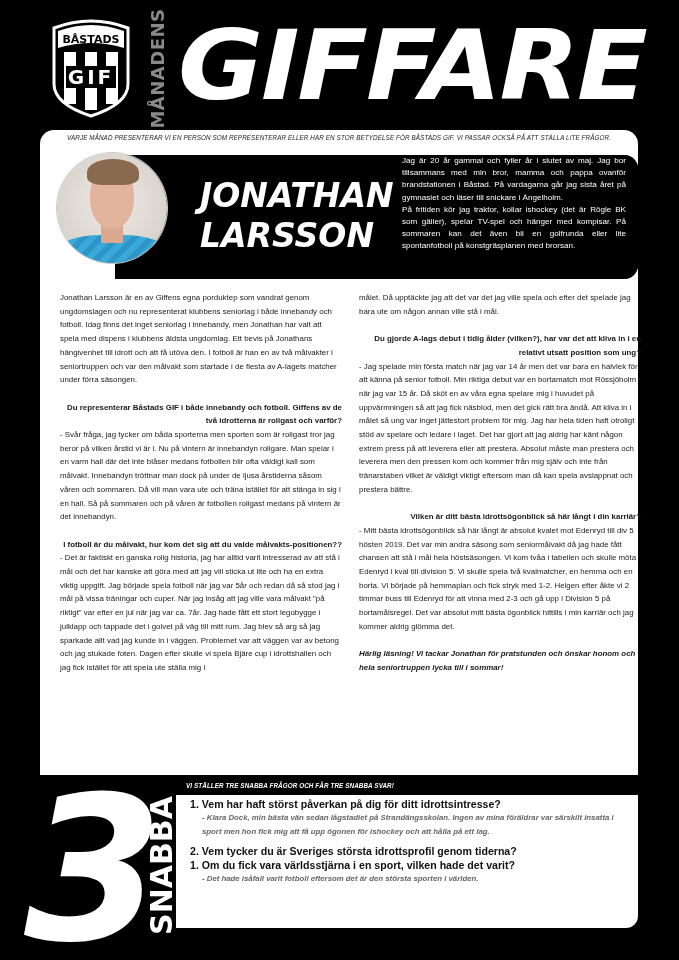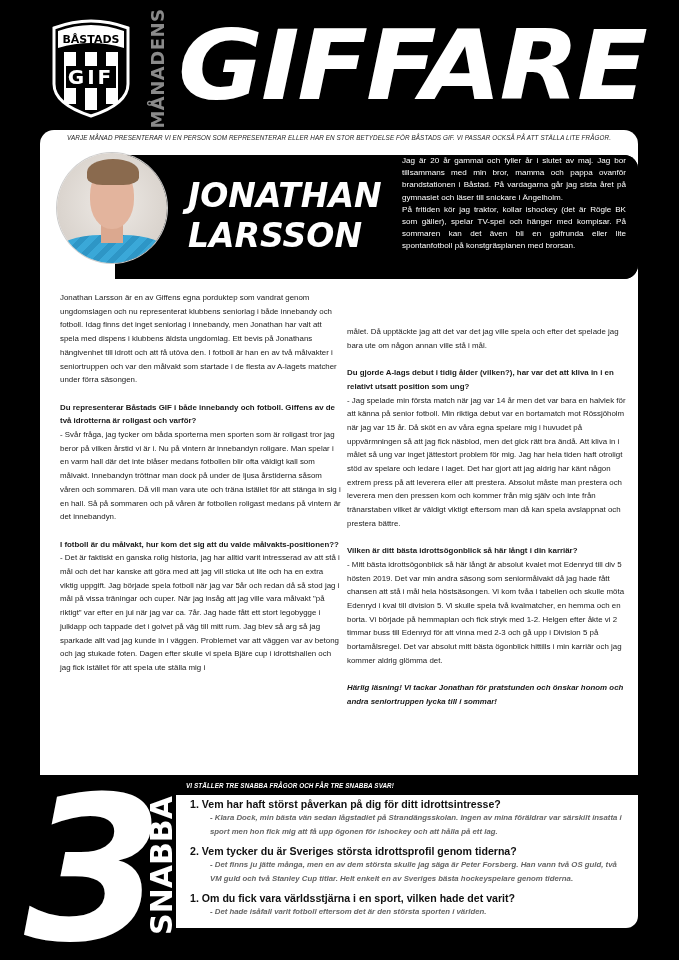--- a/index.html
+++ b/index.html
@@ -53,36 +53,36 @@
     }
     .namebar {
       position: absolute; left: 115px; top: 155px; width: 523px; height: 124px;
       background: #000; border-radius: 0 14px 14px 0; z-index: 1;
     }
     .namebar-inner {
       position: absolute; left: 172px; top: 155px; width: 466px; height: 124px; background: #000;
       border-radius: 14px; z-index: 2;
     }
     .bigname {
-      position: absolute; left: 188px; top: 176px; color: #fff; z-index: 4;
+      position: absolute; left: 200px; top: 176px; color: #fff; z-index: 4;
       font-family: "DejaVu Sans", sans-serif; font-weight: bold; font-style: italic;
       font-size: 33px; line-height: 40px; letter-spacing: 0px;
     }
     .bio {
       position: absolute; left: 402px; top: 155px; width: 224px; color: #fff; z-index: 4;
       font-size: 8.1px; line-height: 12.2px; text-align: justify;
     }
     .bio p { margin: 0; }
     
     .col { position: absolute; top: 291px; width: 282px; font-size: 7.9px; line-height: 13.7px; color: #1a1a1a; }
     .col.left { left: 60px; }
-    .col.right { left: 347px; margin-top: 34px; }
+    .col.right { left: 359px; }
     .col p { margin: 0 0 13.7px 0; }
     .col .lead { font-weight: normal; }
-    .col .q { font-weight: bold; margin: 0; }
+    .col .q { font-weight: bold; margin: 0; text-align: right; }
     .col .a { margin: 0 0 13.7px 0; }
     .col .outro { font-weight: bold; font-style: italic; }
     
     .snabba-intro {
       position: absolute; left: 186px; top: 782px; color: #fff; font-size: 6.3px; font-style: italic;
       font-weight: bold; letter-spacing: 0.1px; text-transform: uppercase;
     }
     .three {
       position: absolute; left: 24px; top: 770px; color: #fff;
       font-family: "DejaVu Sans", sans-serif; font-weight: bold; font-style: italic;
@@ -95,21 +95,21 @@
     .snabba-vert span {
       transform: rotate(-90deg); white-space: nowrap; color: #fff;
       font-family: "DejaVu Sans", sans-serif; font-weight: bold; font-size: 30px; letter-spacing: 0px; display: block;
     }
     .snabba-card {
       position: absolute; left: 176px; top: 795px; width: 462px; height: 133px; background: #fff;
       border-radius: 0 0 12px 0;
     }
     .snabba-list { position: absolute; left: 190px; top: 797px; width: 440px; font-weight: bold; }
     .sq { font-size: 10.6px; color: #111; margin: 0; line-height: 14px; }
-    .sa { font-size: 7.8px; color: #666; font-style: italic; margin: 0 0 5px 20px; line-height: 14px; }
+    .sa { font-size: 7.8px; color: #666; font-style: italic; margin: 0 0 5px 12px; line-height: 14px; }
   </style>
 </head>
 <body>
 
 <svg class="logo" viewBox="0 0 82 100">
   <path d="M4 10 Q41 -4 78 10 L78 66 Q78 86 41 98 Q4 86 4 66 Z" fill="#000" stroke="#fff" stroke-width="3"></path>
   <path d="M8 13 Q41 1 74 13 L74 30 Q41 20 8 30 Z" fill="#fff"></path>
   <text x="41" y="25" text-anchor="middle" font-family="DejaVu Sans, sans-serif" font-weight="bold" font-size="11" fill="#000">BÅSTADS</text>
   <rect x="14" y="34" width="12" height="52" fill="#fff"></rect>
   <rect x="35" y="34" width="12" height="58" fill="#fff"></rect>
@@ -149,29 +149,28 @@
   <p class="a">- Svår fråga, jag tycker om båda sporterna men sporten som är roligast tror jag beror på vilken årstid vi är i. Nu på vintern är innebandyn roligare. Man spelar i en varm hall där det inte blåser medans fotbollen blir ofta väldigt kall som målvakt. Innebandyn tröttnar man dock på under de ljusa årstiderna såsom våren och sommaren. Då vill man vara ute och träna istället för att stänga in sig i en hall. Så på sommaren och på våren är fotbollen roligast medans på vintern är det innebandyn.</p>
   <p class="q">I fotboll är du målvakt, hur kom det sig att du valde målvakts-positionen??</p>
   <p class="a" id="a1">- Det är faktiskt en ganska rolig historia, jag har alltid varit intresserad av att stå i mål och det har kanske att göra med att jag vill sticka ut lite och ha en extra viktig uppgift. Jag började spela fotboll när jag var 5år och redan då så stod jag i mål på vissa träningar och cuper. När jag insåg att jag ville vara målvakt "på riktigt" var efter en jul när jag var ca. 7år. Jag hade fått ett stort legobygge i julklapp och tappade det i golvet på väg till mitt rum. Jag blev så arg så jag sparkade allt vad jag kunde in i väggen. Problemet var att väggen var av betong och jag stukade foten. Dagen efter skulle vi spela Bjäre cup i idrottshallen och jag fick istället för att spela ute ställa mig i</p>
 </div>
 <div class="col right">
   <p class="a" id="a1b">målet. Då upptäckte jag att det var det jag ville spela och efter det spelade jag bara ute om någon annan ville stå i mål.</p>
   <p class="q">Du gjorde A-lags debut i tidig ålder (vilken?), har var det att kliva in i en relativt utsatt position som ung?</p>
   <p class="a">- Jag spelade min första match när jag var 14 år men det var bara en halvlek för att känna på senior fotboll. Min riktiga debut var en bortamatch mot Rössjöholm när jag var 15 år. Då sköt en av våra egna spelare mig i huvudet på uppvärmningen så att jag fick näsblod, men det gick rätt bra ändå. Att kliva in i målet så ung var inget jättestort problem för mig. Jag har hela tiden haft otroligt stöd av spelare och ledare i laget. Det har gjort att jag aldrig har känt någon extrem press på att leverera eller att prestera. Absolut måste man prestera och leverera men den pressen kom och kommer från mig själv och inte från tränarstaben vilket är väldigt viktigt eftersom man då kan spela avslappnat och prestera bättre.</p>
   <p class="q">Vilken är ditt bästa idrottsögonblick så här långt i din karriär?</p>
   <p class="a">- Mitt bästa idrottsögonblick så här långt är absolut kvalet mot Edenryd till div 5 hösten 2019. Det var min andra säsong som seniormålvakt då jag hade fått chansen att stå i mål hela höstsäsongen. Vi kom tvåa i tabellen och skulle möta Edenryd i kval till division 5. Vi skulle spela två kvalmatcher, en hemma och en borta. Vi började på hemmaplan och fick stryk med 1-2. Helgen efter åkte vi 2 timmar buss till Edenryd för att vinna med 2-3 och gå upp i Division 5 på bortamålsregel. Det var absolut mitt bästa ögonblick hittills i min karriär och jag kommer aldrig glömma det.</p>
-  <p class="outro">Härlig läsning! Vi tackar Jonathan för pratstunden och önskar honom och andra seniortruppen lycka till i sommar!</p>
+  <p class="outro">Härlig läsning! Vi tackar Jonathan för pratstunden och önskar honom och hela seniortruppen lycka till i sommar!</p>
 </div>
 
 <div class="snabba-intro">Vi ställer tre snabba frågor och får tre snabba svar!</div>
 <div class="three">3</div>
 <div class="snabba-vert">
     <span>SNABBA</span>
   </div>
 <div class="snabba-card"></div>
 <div class="snabba-list">
   <p class="sq">1. Vem har haft störst påverkan på dig för ditt idrottsintresse?</p>
   <p class="sa">- Klara Dock, min bästa vän sedan lågstadiet på Strandängsskolan. Ingen av mina föräldrar var särskilt insatta i sport men hon fick mig att få upp ögonen för ishockey och att hålla på ett lag.</p>
   <p class="sq">2. Vem tycker du är Sveriges största idrottsprofil genom tiderna?</p>
-  <p class="sa">- Det finns ju jätte många, men en av dem största skulle jag säga är Peter Forsberg. Han vann två OS guld, två VM guld och två Stanley Cup titlar. Helt enkelt en av Sveriges bästa hockeyspelare genom tiderna.</p>
   <p class="sq">1. Om du fick vara världsstjärna i en sport, vilken hade det varit?</p>
   <p class="sa">- Det hade isåfall varit fotboll eftersom det är den största sporten i världen.</p>
 </div>
 
 </body></html>

